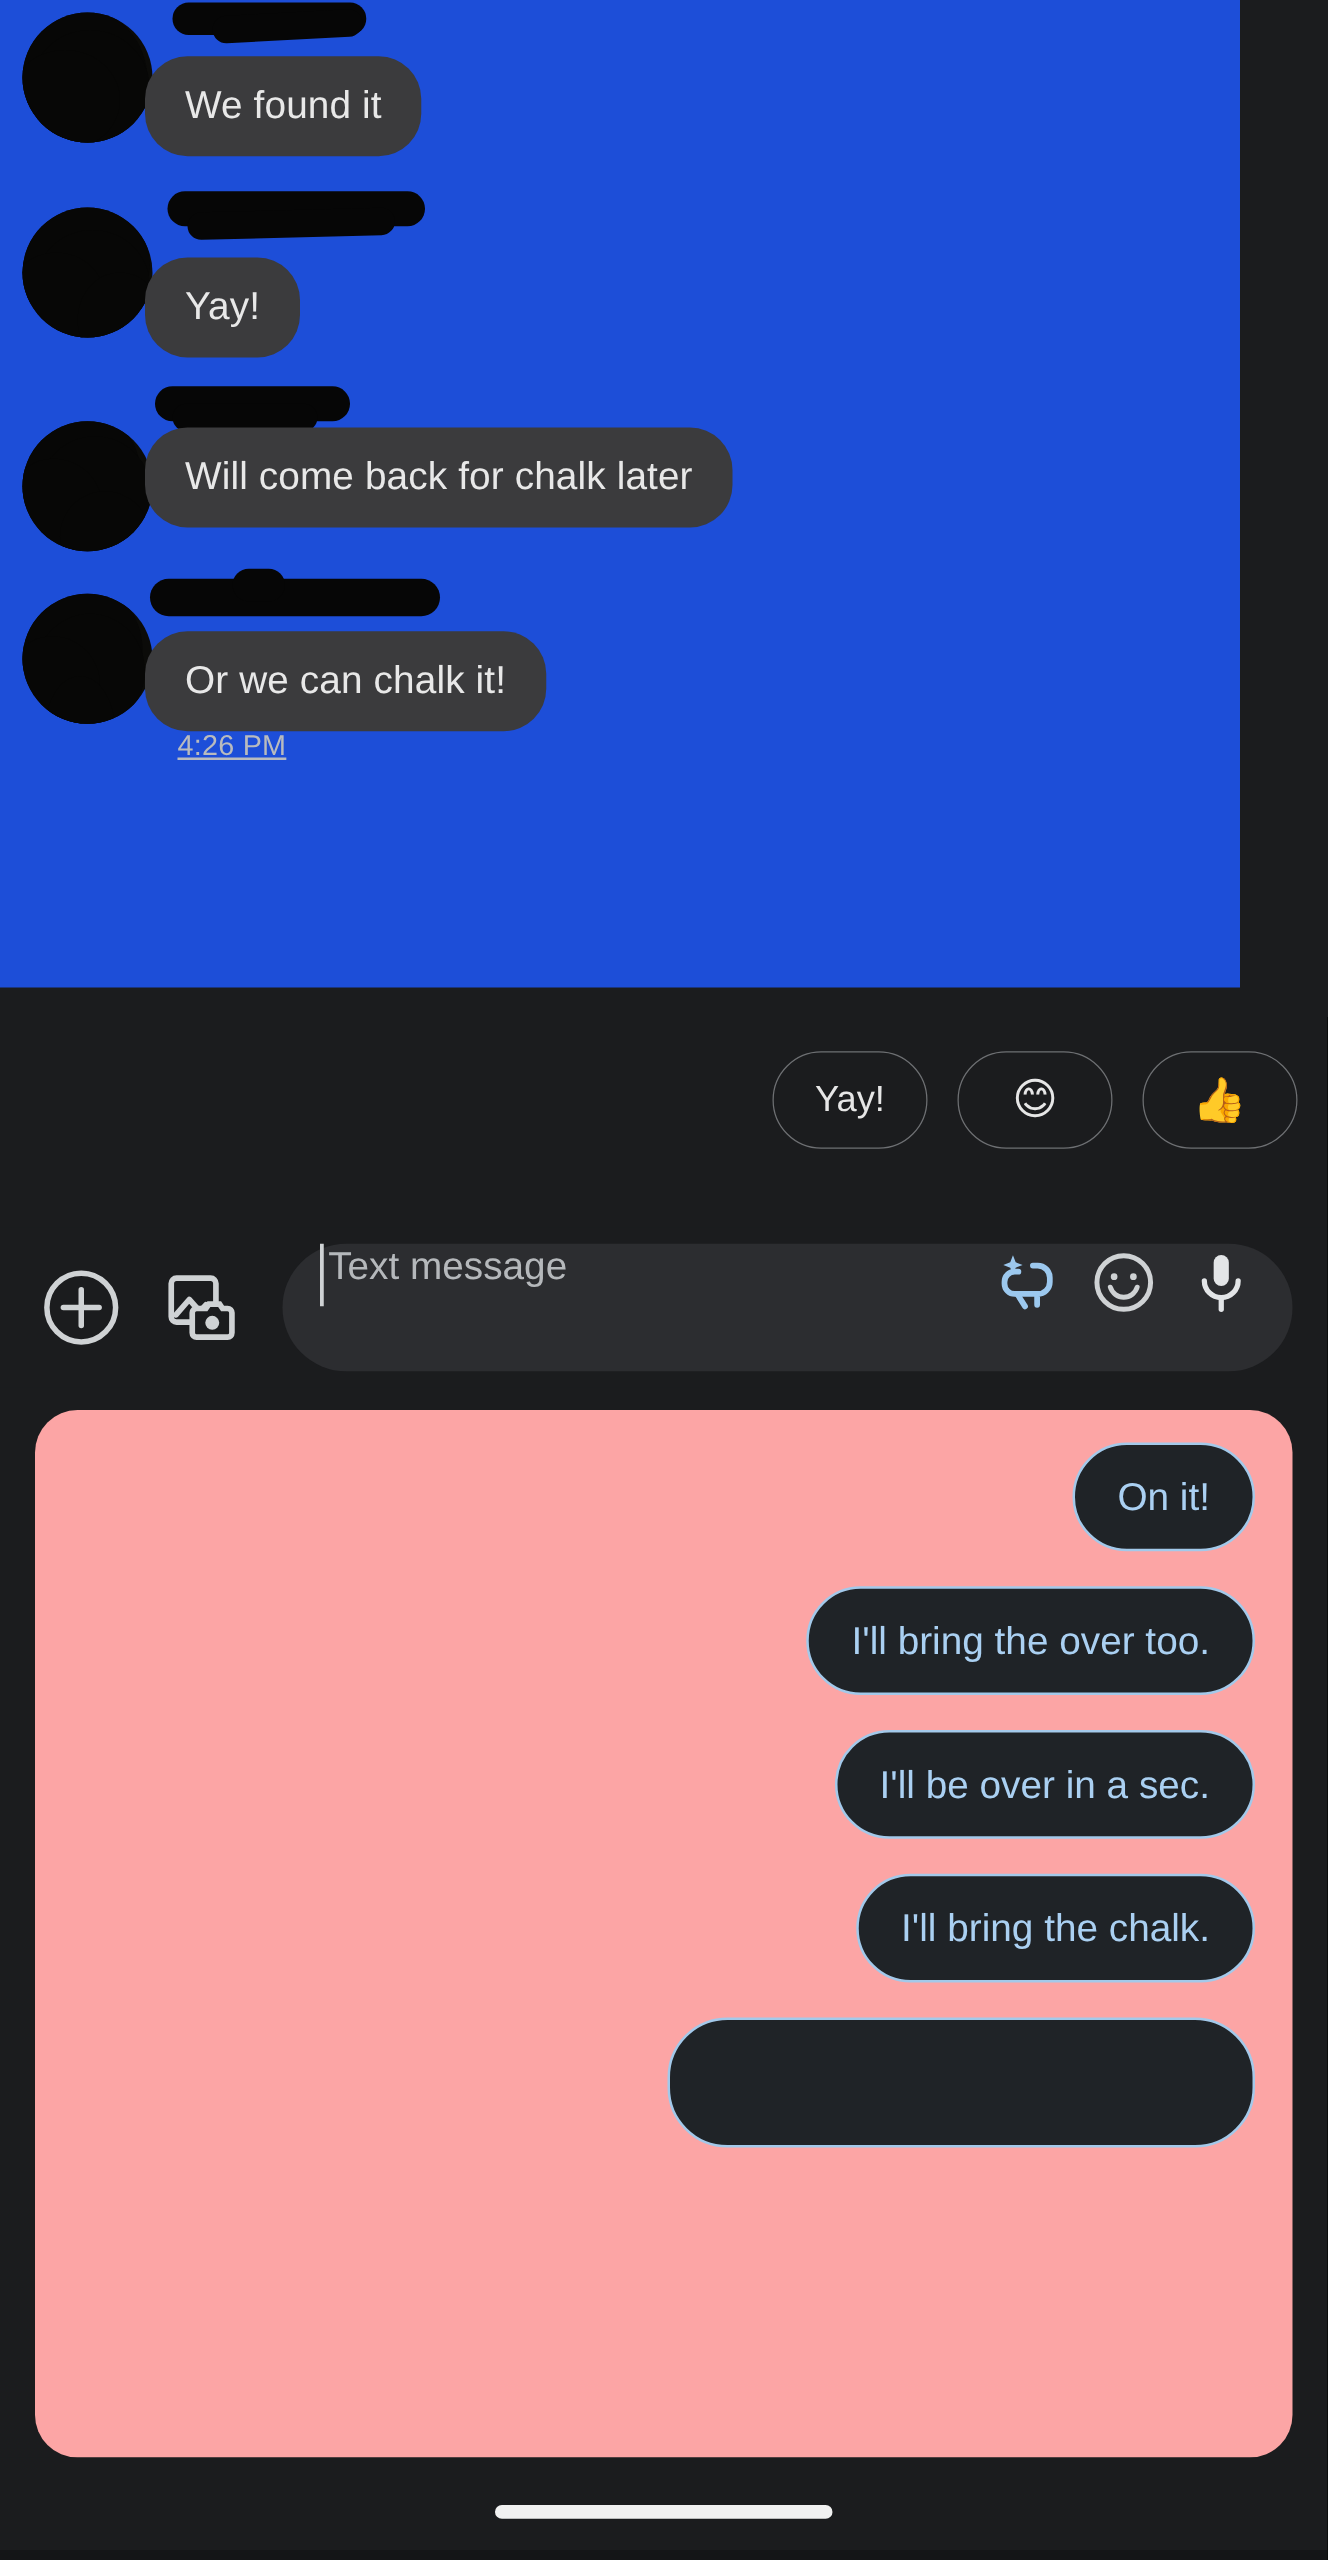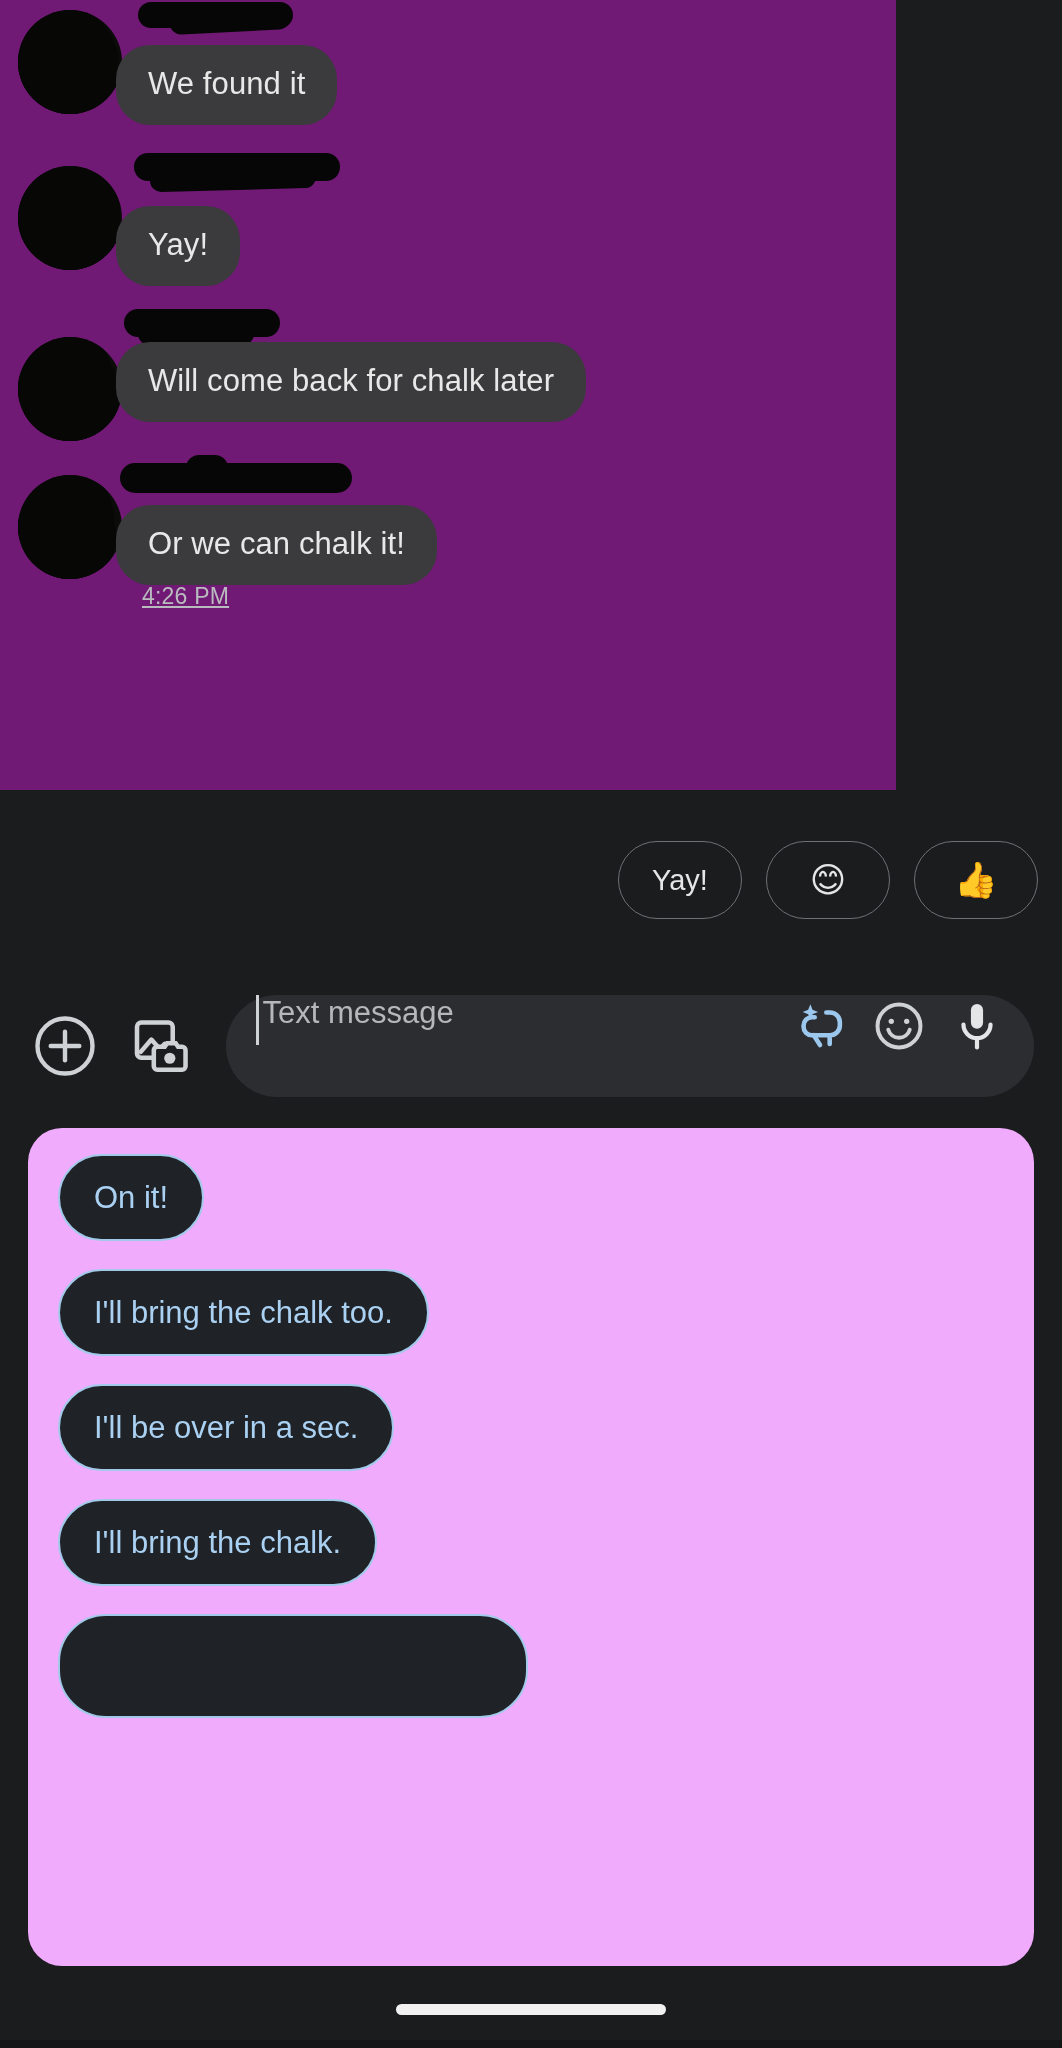--- a/index.html
+++ b/index.html
@@ -15,23 +15,23 @@
     width: 1062px;
     height: 2048px;
     background: #1b1c1e;
     overflow: hidden;
   }
 
   
   #thread {
     position: absolute;
     left: 0; top: 0;
-    width: 896px;
+    width: 992px;
     height: 790px;
-    background: #701a75;
+    background: #1d4ed8;
     overflow: hidden;
   }
 
   .msg-row {
     position: absolute;
     left: 0;
     width: 1062px;
   }
   .avatar {
     position: absolute;
@@ -158,28 +158,28 @@
     flex: none;
   }
 
   
   #suggestion-panel {
     position: absolute;
     left: 28px;
     top: 1128px;
     width: 1006px;
     height: 838px;
-    background: #f0abfc;
+    background: #fca5a5;
     border-radius: 34px;
     overflow: hidden;
     padding: 26px 30px 0 30px;
     box-sizing: border-box;
     display: flex;
     flex-direction: column;
-    align-items: flex-start;
+    align-items: flex-end;
     gap: 28px;
   }
   .suggestion-chip {
     border: 2px solid #a3c9ea;
     border-radius: 48px;
     color: #aad0f2;
     font-size: 31px;
     padding: 26px 34px;
     background: #1f2327;
     white-space: nowrap;
@@ -323,21 +323,21 @@
           <rect x="9.4" y="2.6" width="5.2" height="10.6" rx="2.6" fill="#e3e5e7" stroke="none"></rect>
           <path d="M6.2 11.4 a5.8 5.8 0 0 0 11.6 0"></path>
           <line x1="12" y1="17.4" x2="12" y2="21.2"></line>
         </svg>
       </div>
     </div>
   </div>
 
   <div id="suggestion-panel">
     <div class="suggestion-chip">On it!</div>
-    <div class="suggestion-chip">I'll bring the chalk too.</div>
+    <div class="suggestion-chip">I'll bring the over too.</div>
     <div class="suggestion-chip">I'll be over in a sec.</div>
     <div class="suggestion-chip">I'll bring the chalk.</div>
     <div class="suggestion-chip" style="min-width:470px; height:104px; padding:26px 34px;"></div>
   </div>
 
   <div id="nav-area">
     <div id="home-indicator"></div>
   </div>
   <div id="bottom-strip"></div>
 

